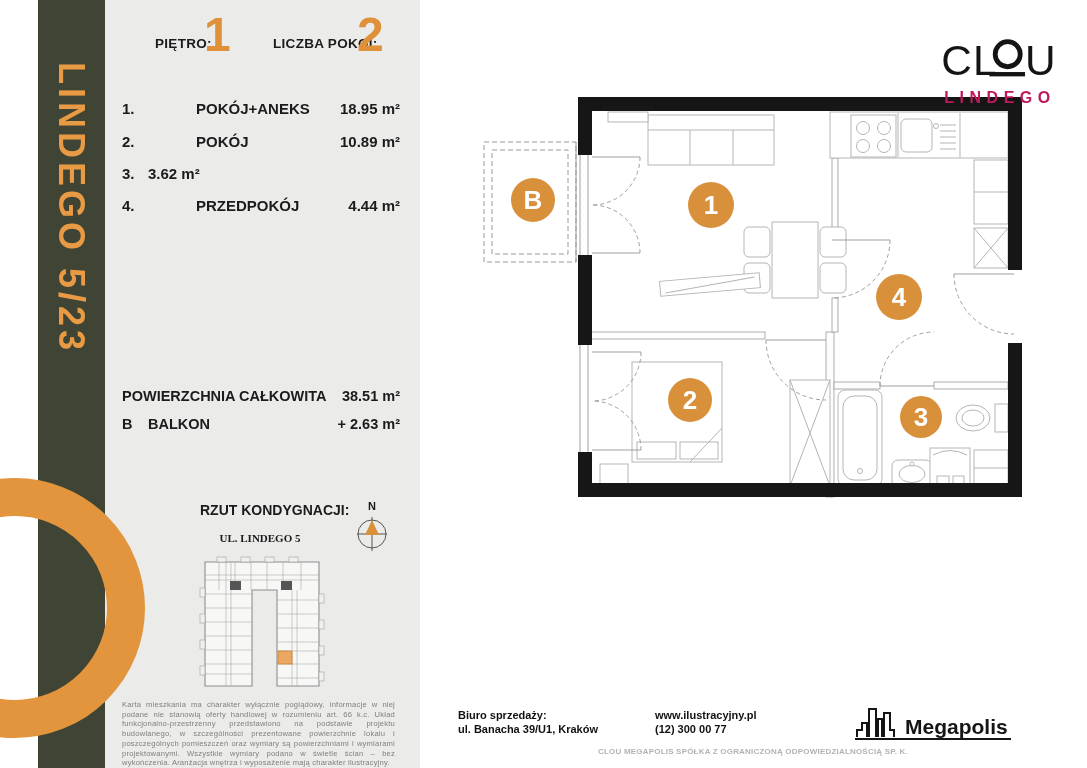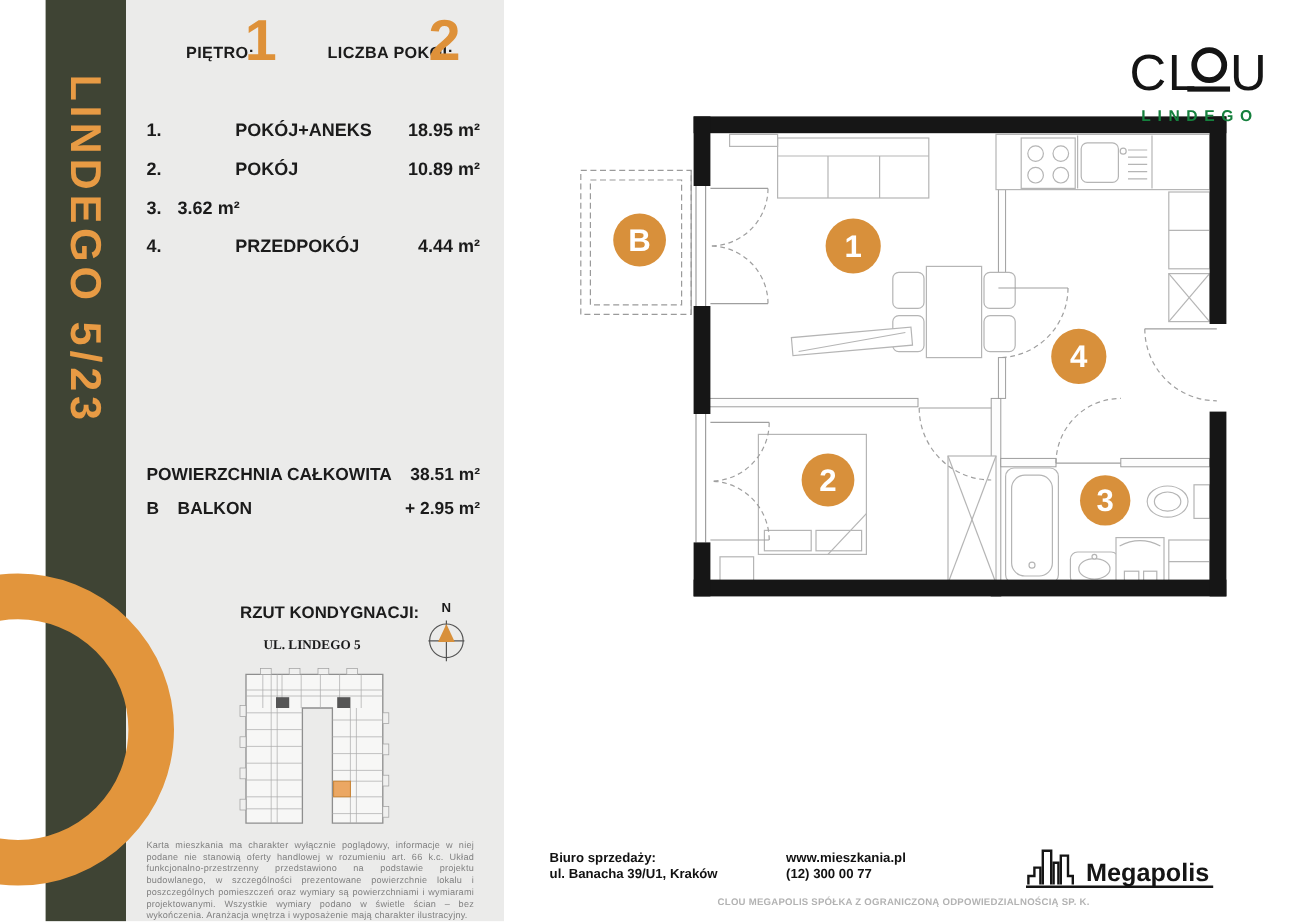--- a/index.html
+++ b/index.html
@@ -40,21 +40,21 @@
   #attachment{position:absolute;left:105px;top:747px;width:315px;text-align:center;font-size:12px;font-weight:700;color:#1d1d1d;z-index:3;}
 
   
   .foot-block{position:absolute;font-size:11px;font-weight:700;color:#111;line-height:14px;z-index:3;}
   #office-block{left:458px;top:708px;}
   #contact-block{left:655px;top:708px;}
   #company-line{position:absolute;left:598px;top:747px;font-size:8px;font-weight:700;color:#b3b3b3;letter-spacing:.2px;white-space:nowrap;z-index:3;}
 
   
   #clou-logo{position:absolute;left:940px;top:34px;width:120px;text-align:center;z-index:3;}
-  #clou-sub{margin-top:3px;font-size:13px;font-weight:700;letter-spacing:5.5px;color:#15803d;}
+  #clou-sub{margin-top:3px;font-size:16px;font-weight:700;letter-spacing:5.5px;color:#be185d;}
   svg{display:block;}
   .abs{position:absolute;z-index:2;}
 </style>
 </head>
 <body>
 
 <div id="page">
 
   <div class="gray-panel"></div>
   <div class="olive-bar"></div>
@@ -86,21 +86,21 @@
     <span class="room-area">4.44 m²</span>
   </div>
 
   <div class="tot-row" style="top:388px">
     <span class="tot-label" style="flex:1">POWIERZCHNIA CAŁKOWITA</span>
     <span class="tot-val">38.51 m²</span>
   </div>
   <div class="tot-row" style="top:416px">
     <span class="tot-key">B</span>
     <span class="tot-label">BALKON</span>
-    <span class="tot-val">+  2.95 m²</span>
+    <span class="tot-val">+  2.63 m²</span>
   </div>
 
   <div id="overview-title">RZUT KONDYGNACJI:</div>
   <div id="street-label">UL. LINDEGO 5</div>
 
   <svg class="abs" style="left:352px;top:498px" width="40" height="56" viewBox="0 0 40 56">
     <text x="20" y="12" font-size="11" font-weight="700" fill="#1a1a1a" text-anchor="middle">N</text>
     <line x1="20" y1="19" x2="20" y2="53" stroke="#555" stroke-width="1"></line>
     <line x1="5" y1="36" x2="35" y2="36" stroke="#555" stroke-width="1"></line>
     <circle cx="20" cy="36" r="14" fill="none" stroke="#555" stroke-width="1"></circle>
@@ -156,21 +156,21 @@
     <rect x="81" y="97" width="14" height="13" fill="#EBA763" stroke="#C8812F" stroke-width="0.8"></rect>
   </svg>
 
   <div id="disclaimer">Karta mieszkania ma charakter wyłącznie poglądowy, informacje w niej podane nie stanowią oferty handlowej w rozumieniu art. 66 k.c. Układ funkcjonalno-przestrzenny przedstawiono na podstawie projektu budowlanego, w szczególności prezentowane powierzchnie lokalu i poszczególnych pomieszczeń oraz wymiary są powierzchniami i wymiarami projektowanymi. Wszystkie wymiary podano w świetle ścian – bez wykończenia. Aranżacja wnętrza i wyposażenie mają charakter ilustracyjny.</div>
 
   <div class="foot-block" id="office-block">
     <div>Biuro sprzedaży:</div>
     <div>ul. Banacha 39/U1, Kraków</div>
   </div>
   <div class="foot-block" id="contact-block">
-    <div>www.mieszkania.pl</div>
+    <div>www.ilustracyjny.pl</div>
     <div>(12) 300 00 77</div>
   </div>
   <div id="company-line">CLOU MEGAPOLIS SPÓŁKA Z OGRANICZONĄ ODPOWIEDZIALNOŚCIĄ SP. K.</div>
 
   <div id="clou-logo">
     <svg width="118" height="52" viewBox="0 0 122 54" style="margin:0 auto">
       <text x="0" y="43" font-size="44" font-weight="400" fill="#141414">C</text>
       <text x="33" y="43" font-size="44" font-weight="400" fill="#141414">L</text>
       <rect x="50" y="39.5" width="37" height="4.5" fill="#141414"></rect>
       <circle cx="69" cy="21" r="13" fill="none" stroke="#141414" stroke-width="5"></circle>

